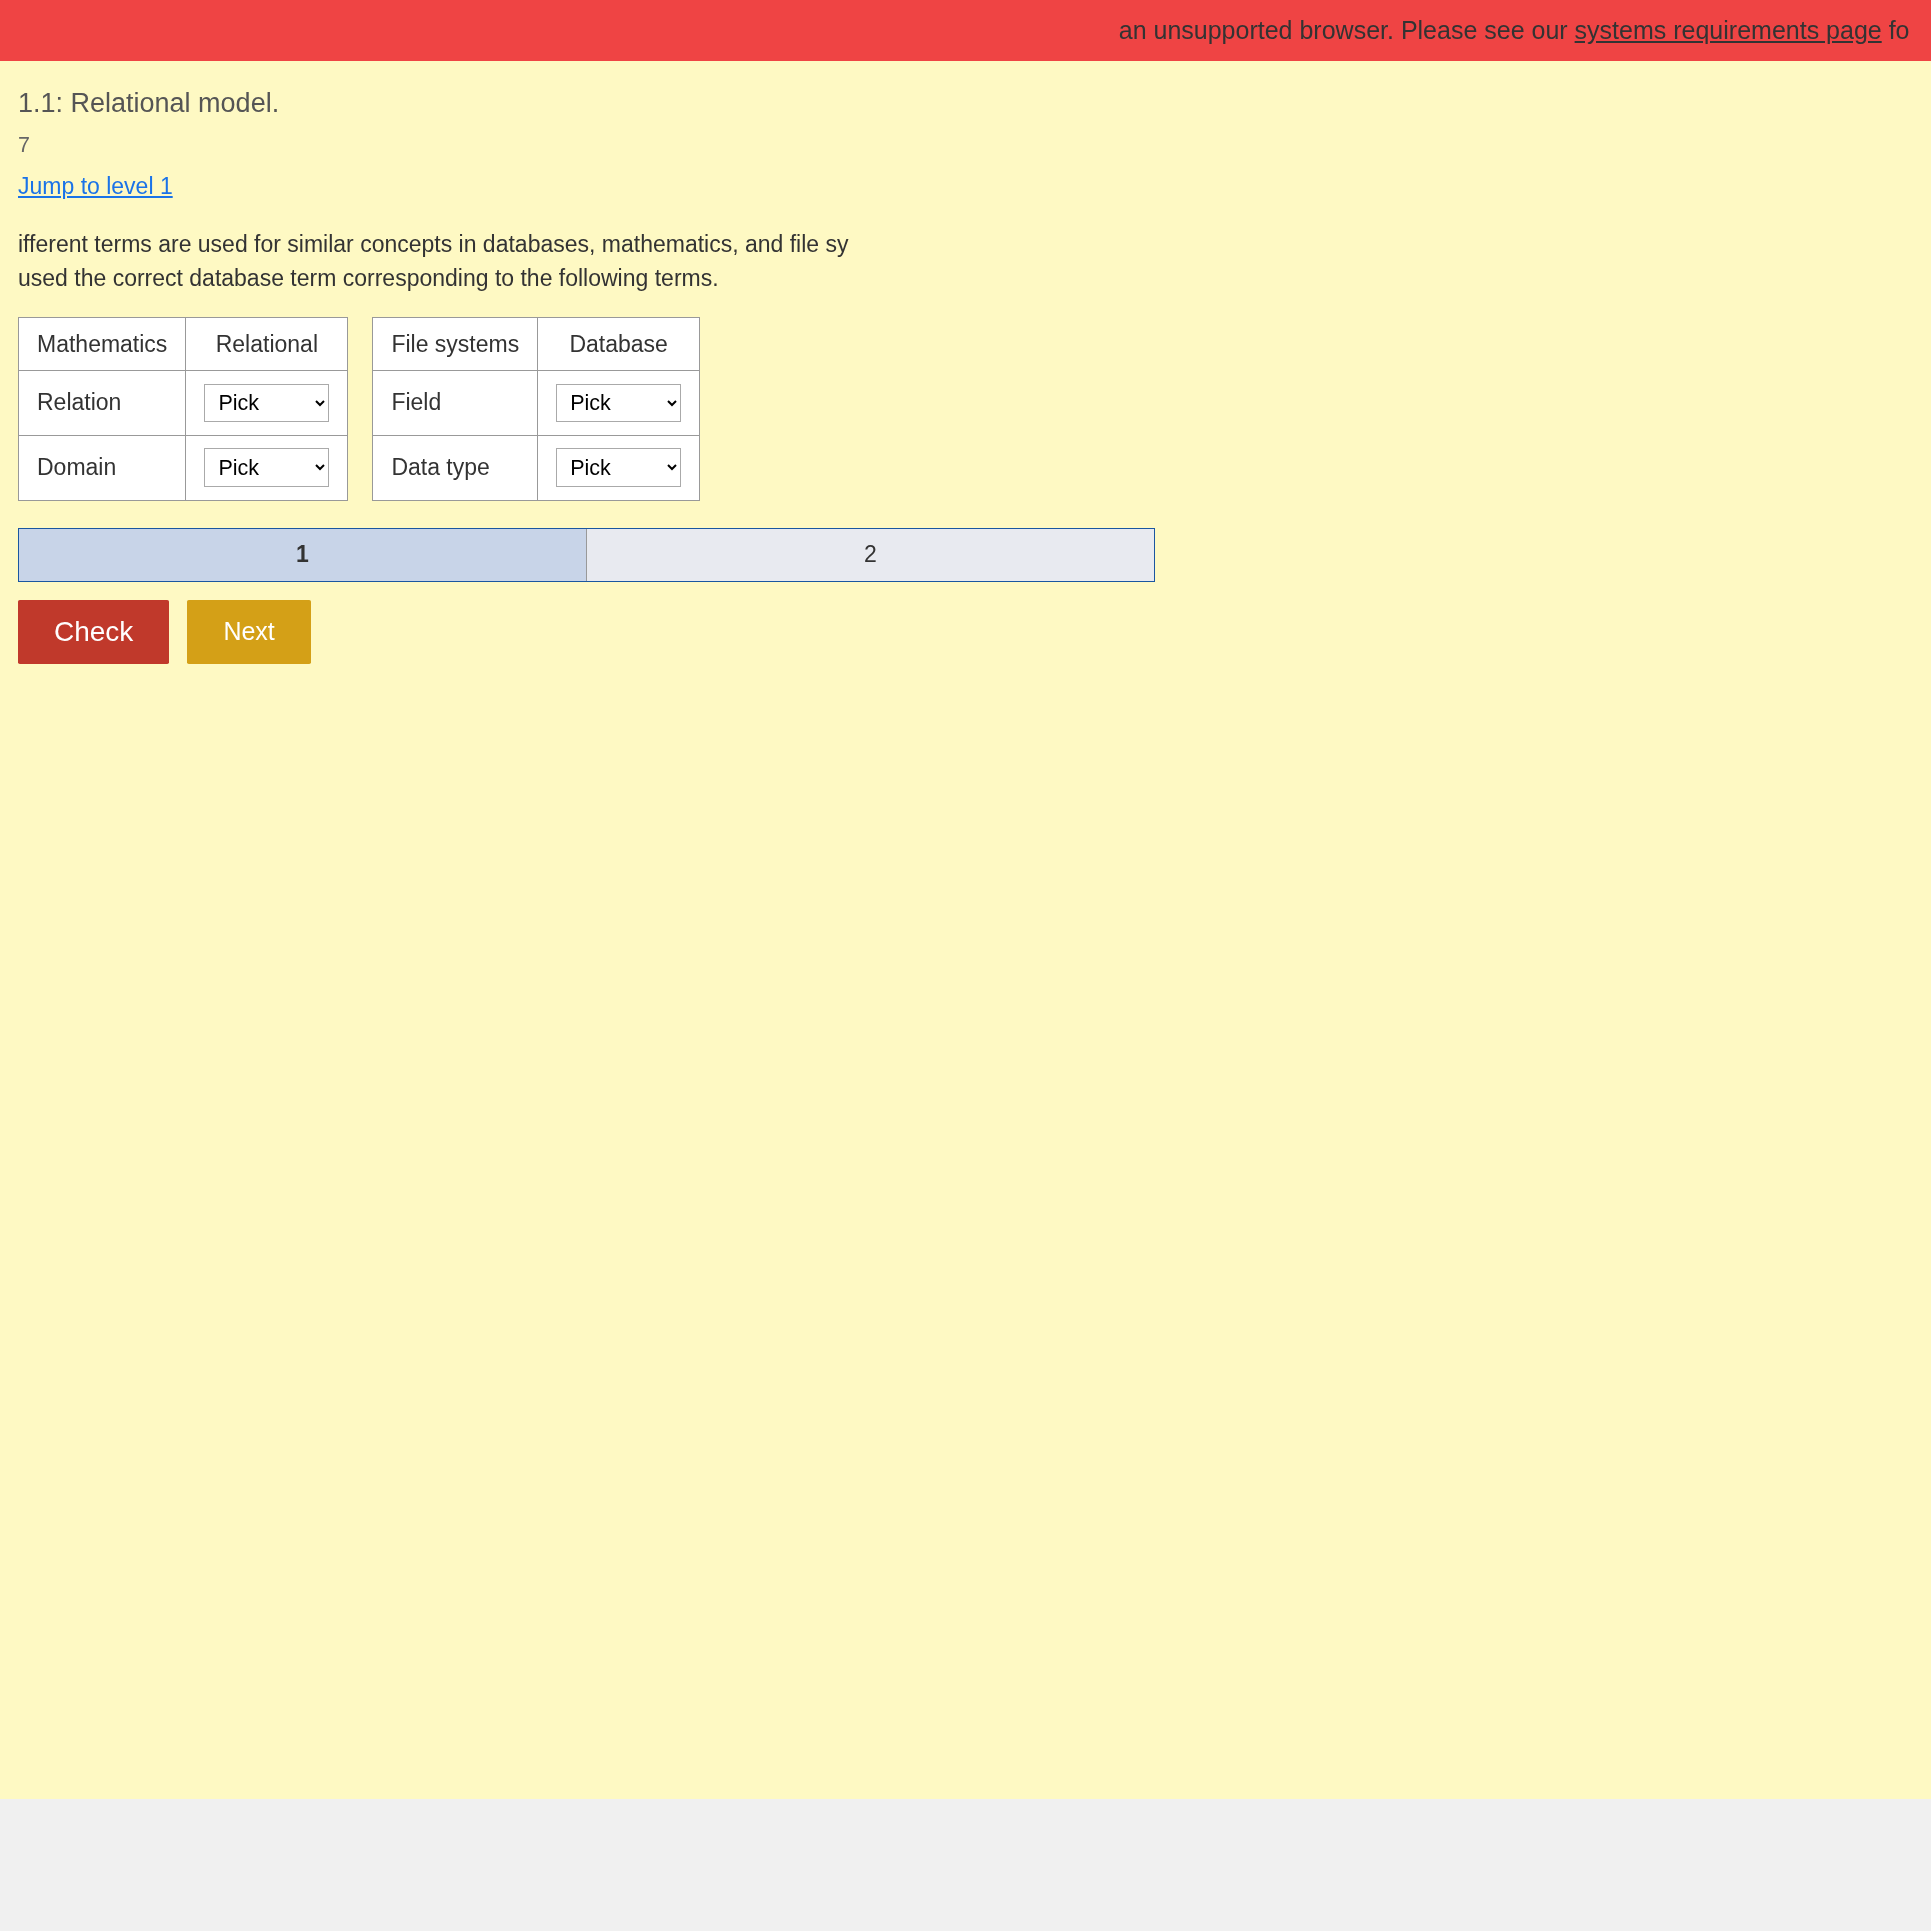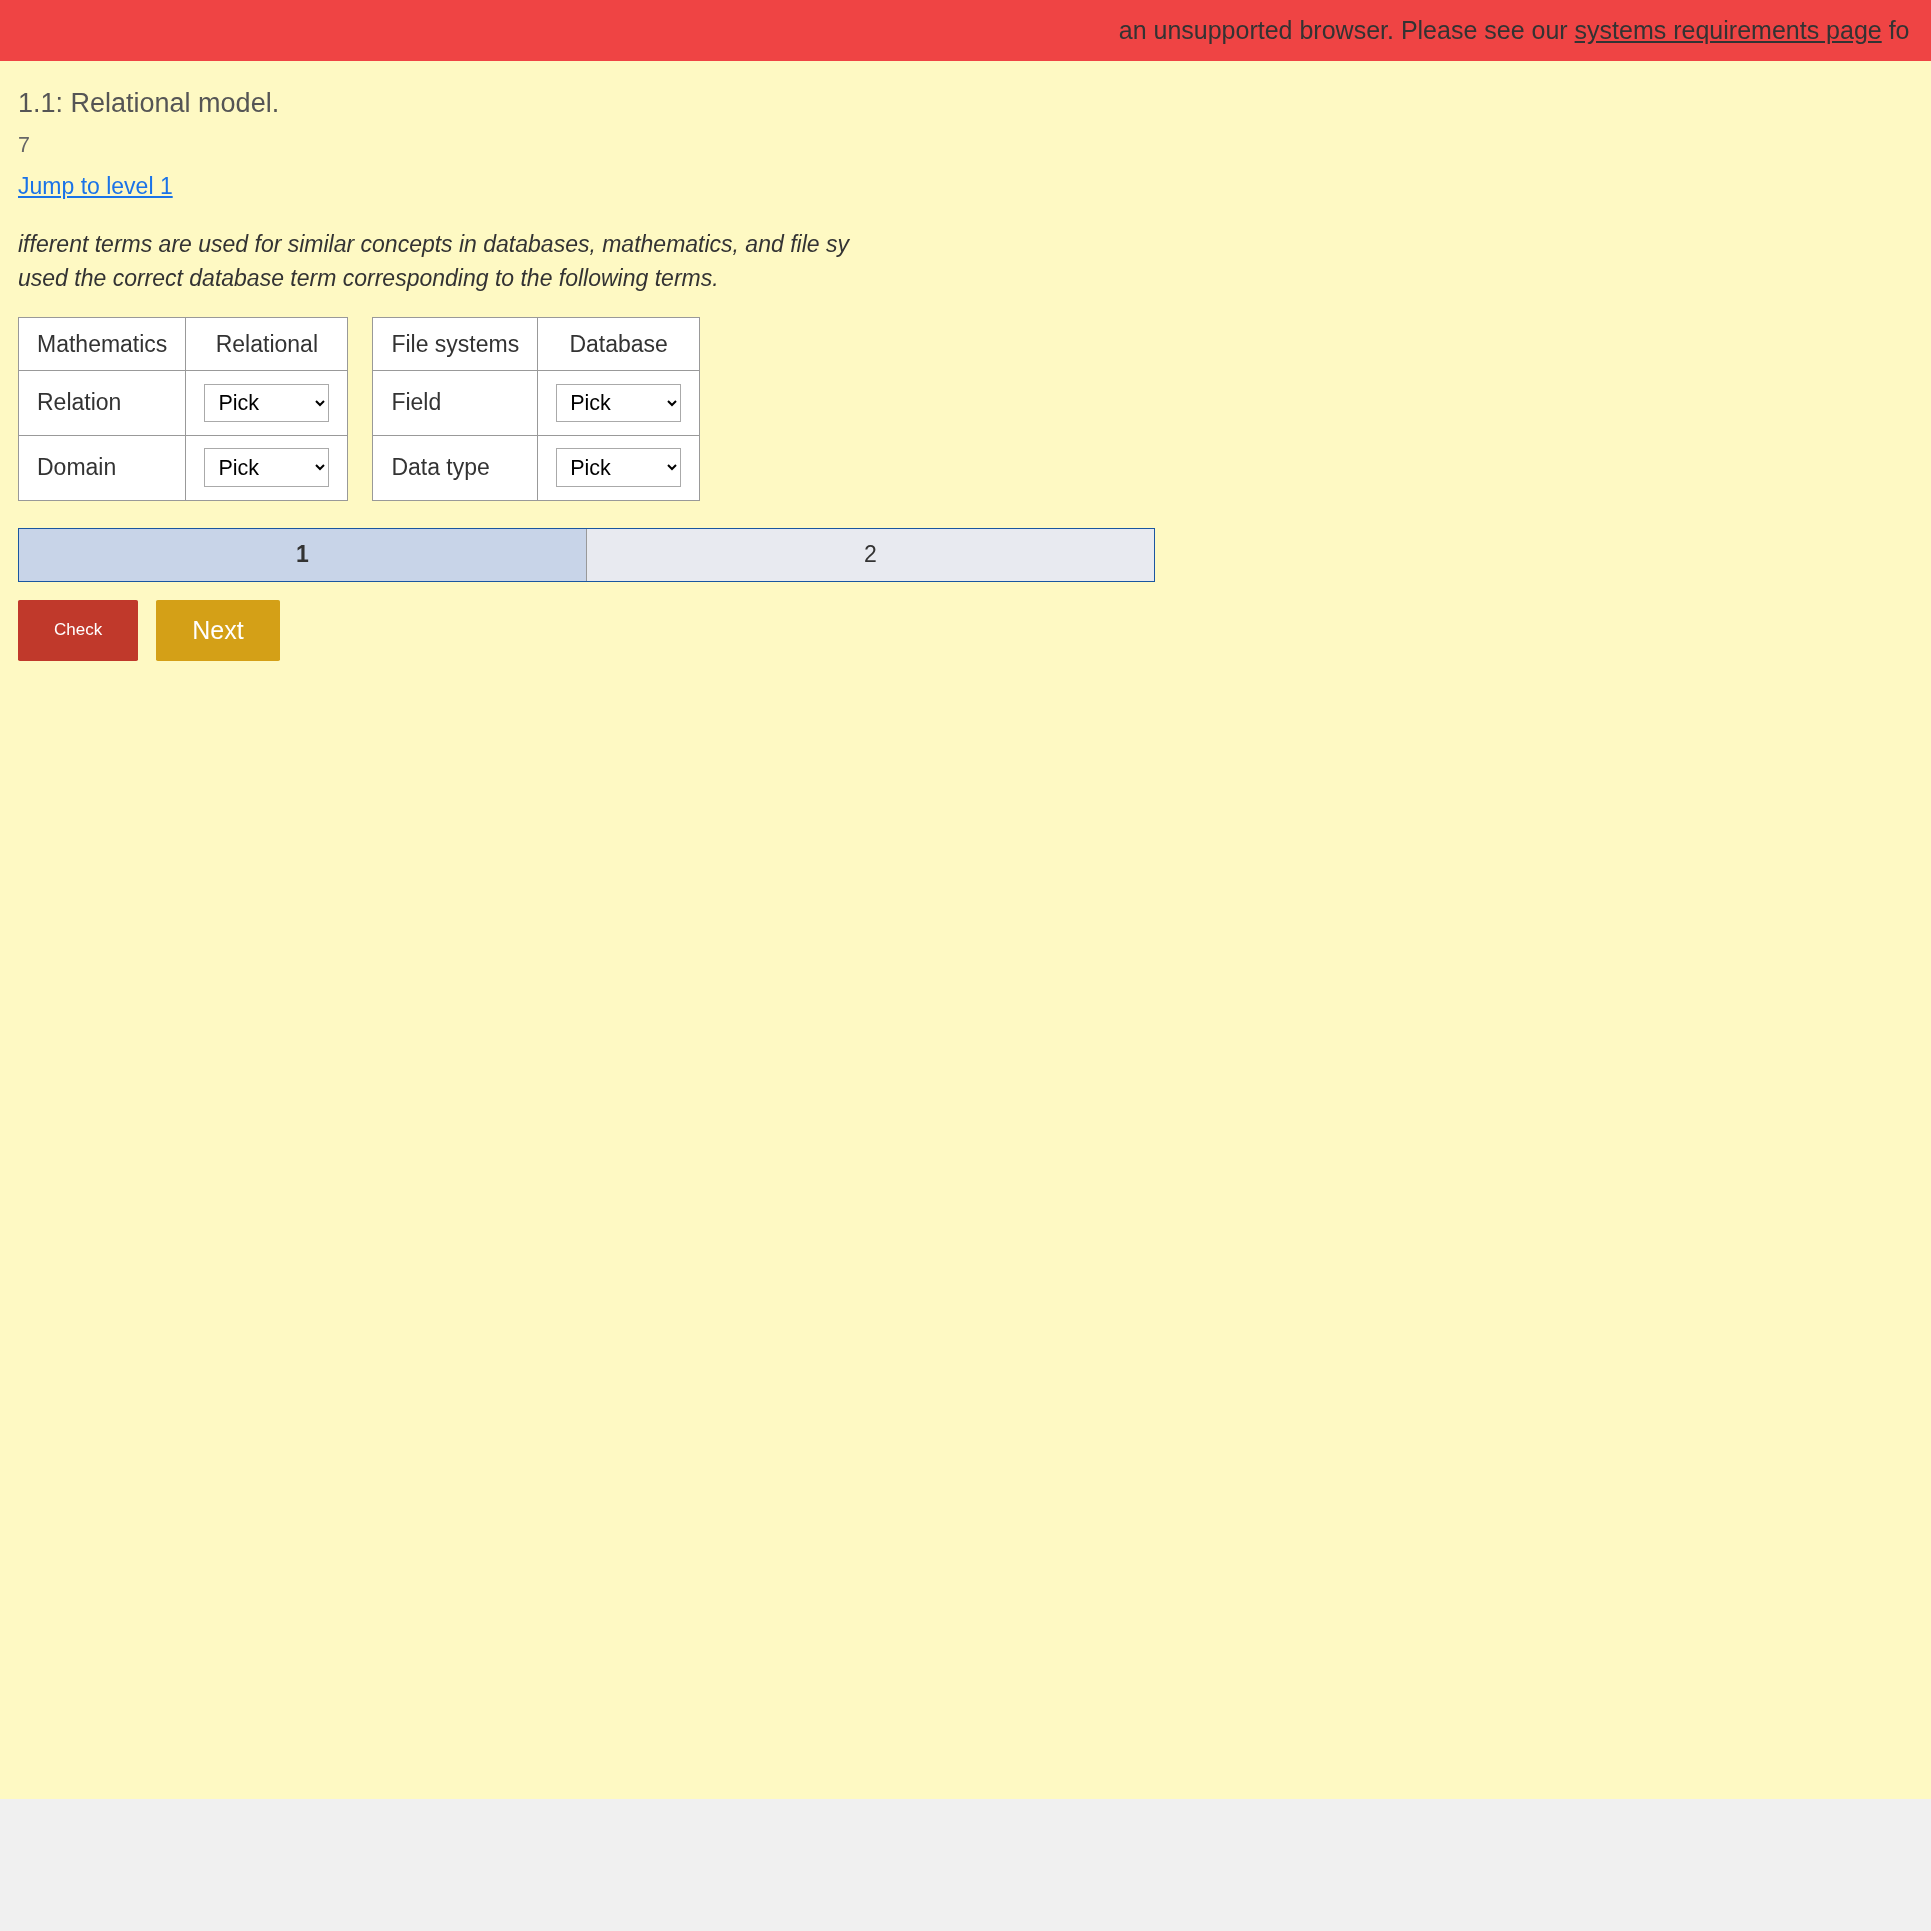--- a/index.html
+++ b/index.html
@@ -55,21 +55,20 @@
       cursor: pointer;
       margin-bottom: 27px;
       display: inline-block;
     }
 
     .description {
       font-size: 23px;
       color: #333;
       margin-bottom: 21.5px;
       line-height: 1.5;
-      font-style: italic;
     }
 
     .tables-container {
       display: flex;
       gap: 24px;
       margin-bottom: 27px;
       flex-wrap: nowrap;
     }
 
     table {
@@ -131,21 +130,21 @@
       display: flex;
       gap: 18px;
       margin-top: 9px;
     }
 
     .btn-check {
       background-color: #c0392b;
       color: white;
       border: none;
       padding: 16px 36px;
-      font-size: 17px;
+      font-size: 28px;
       cursor: pointer;
       border-radius: 1.8px;
     }
 
     .btn-next {
       background-color: #d4a017;
       color: white;
       border: none;
       padding: 16px 36px;
       font-size: 25px;

